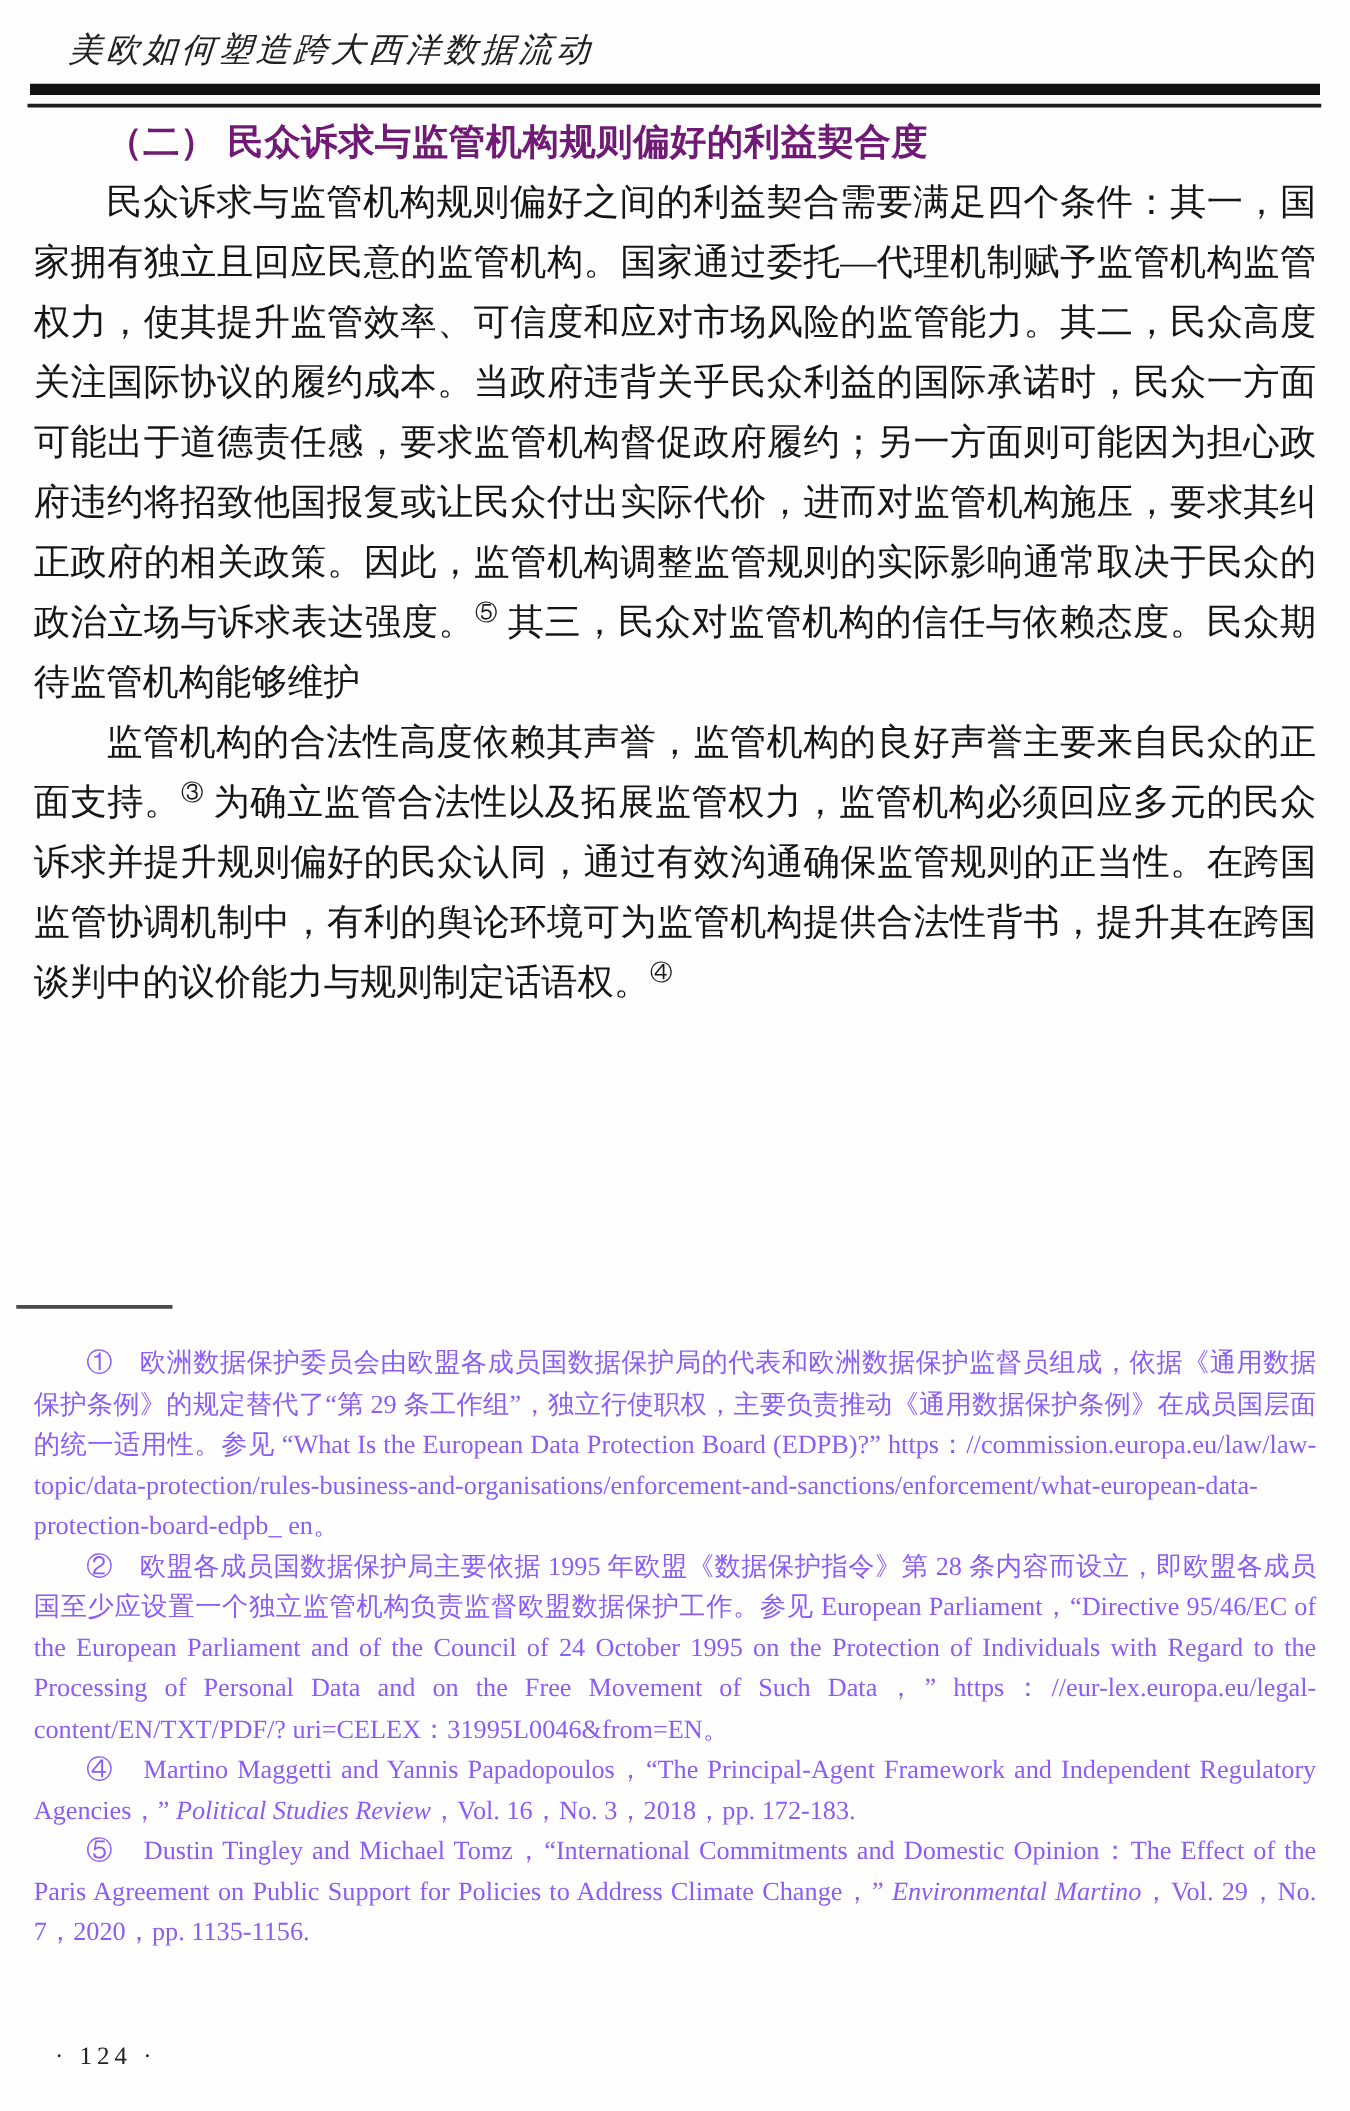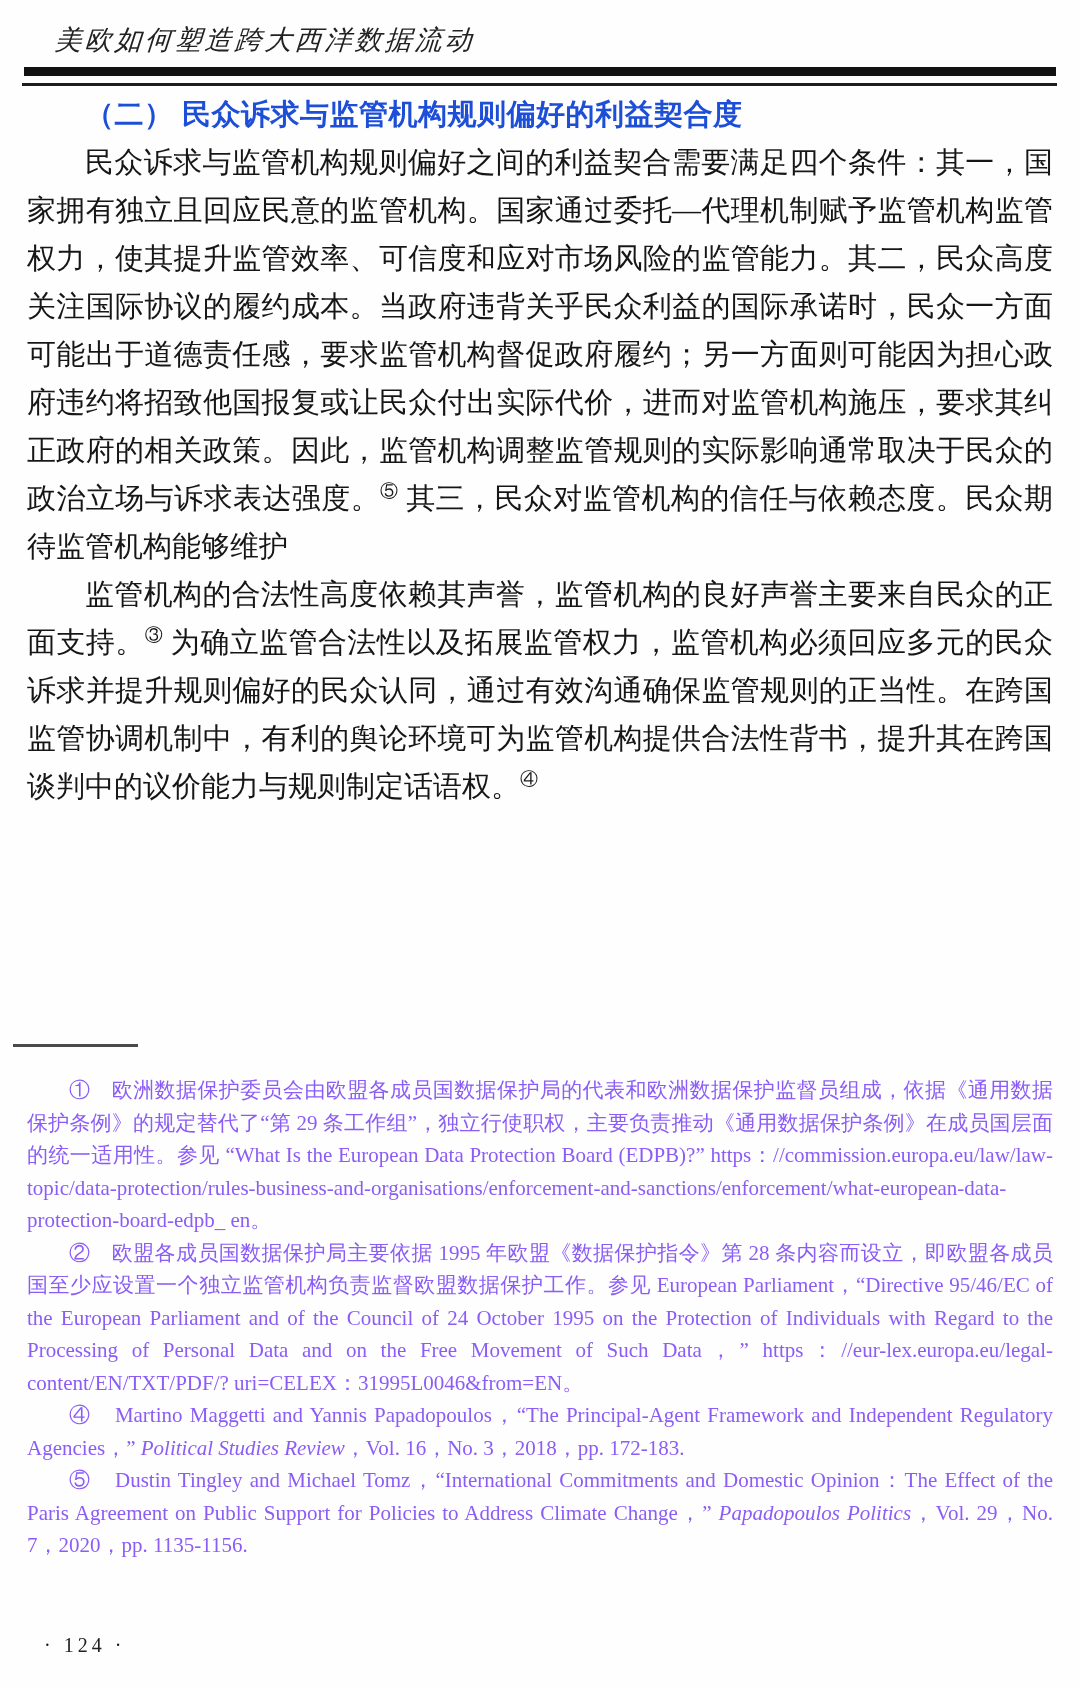--- a/index.html
+++ b/index.html
@@ -53,21 +53,21 @@
     text-justify: inter-ideograph;
     color: #161616;
   }
   .body-text p { margin: 0; }
   .para-indent { text-indent: 2em; }
   .section-heading {
     font-family: "Liberation Sans", "DejaVu Sans", sans-serif;
     font-weight: bold;
     text-indent: 2em;
     letter-spacing: 0.5px;
-    color: #1d4ed8;
+    color: #701a75;
   }
   sup.fn-ref {
     font-size: 0.62em;
     line-height: 0;
     vertical-align: super;
     letter-spacing: 0;
   }
   
   .footnote-sep {
     position: absolute;
@@ -113,18 +113,18 @@
     <p class="para-indent"><span>民众诉求与监管机构规则偏好之间的利益契合需要满足四个条件：其一，国家拥有独立且回应民意的监管机构。国家通过委托—代理机制赋予监管机构监管权力，使其提升监管效率、可信度和应对市场风险的监管能力。其二，民众高度关注国际协议的履约成本。当政府违背关乎民众利益的国际承诺时，民众一方面可能出于道德责任感，要求监管机构督促政府履约；另一方面则可能因为担心政府违约将招致他国报复或让民众付出实际代价，进而对监管机构施压，要求其纠正政府的相关政策。因此，监管机构调整监管规则的实际影响通常取决于民众的政治立场与诉求表达强度。</span><sup class="fn-ref">⑤</sup><span> 其三，民众对监管机构的信任与依赖态度。民众期待监管机构能够维护</span></p>
     <p class="para-indent"><span>监管机构的合法性高度依赖其声誉，监管机构的良好声誉主要来自民众的正面支持。</span><sup class="fn-ref">③</sup><span> 为确立监管合法性以及拓展监管权力，监管机构必须回应多元的民众诉求并提升规则偏好的民众认同，通过有效沟通确保监管规则的正当性。在跨国监管协调机制中，有利的舆论环境可为监管机构提供合法性背书，提升其在跨国谈判中的议价能力与规则制定话语权。</span><sup class="fn-ref">④</sup></p>
   </div>
 
   <div class="footnote-sep"></div>
 
   <div class="footnotes">
     <p><span>①　欧洲数据保护委员会由欧盟各成员国数据保护局的代表和欧洲数据保护监督员组成，依据《通用数据保护条例》的规定替代了“第 29 条工作组”，独立行使职权，主要负责推动《通用数据保护条例》在成员国层面的统一适用性。参见 “What Is the European Data Protection Board (EDPB)?” https：//commission.europa.eu/law/law-topic/data-protection/rules-business-and-organisations/enforcement-and-sanctions/enforcement/what-european-data-protection-board-edpb_ en。</span></p>
     <p><span>②　欧盟各成员国数据保护局主要依据 1995 年欧盟《数据保护指令》第 28 条内容而设立，即欧盟各成员国至少应设置一个独立监管机构负责监督欧盟数据保护工作。参见 European Parliament，“Directive 95/46/EC of the European Parliament and of the Council of 24 October 1995 on the Protection of Individuals with Regard to the Processing of Personal Data and on the Free Movement of Such Data，” https：//eur-lex.europa.eu/legal-content/EN/TXT/PDF/? uri=CELEX：31995L0046&amp;from=EN。</span></p>
     <p><span>④　Martino Maggetti and Yannis Papadopoulos，“The Principal-Agent Framework and Independent Regulatory Agencies，” </span><i>Political Studies Review</i><span>，Vol. 16，No. 3，2018，pp. 172-183.</span></p>
-    <p><span>⑤　Dustin Tingley and Michael Tomz，“International Commitments and Domestic Opinion：The Effect of the Paris Agreement on Public Support for Policies to Address Climate Change，” </span><i>Papadopoulos Politics</i><span>，Vol. 29，No. 7，2020，pp. 1135-1156.</span></p>
+    <p><span>⑤　Dustin Tingley and Michael Tomz，“International Commitments and Domestic Opinion：The Effect of the Paris Agreement on Public Support for Policies to Address Climate Change，” </span><i>Environmental Martino</i><span>，Vol. 29，No. 7，2020，pp. 1135-1156.</span></p>
   </div>
 
   <div class="pagenum">· 124 ·</div>
 
 </div>
 
 </body></html>

